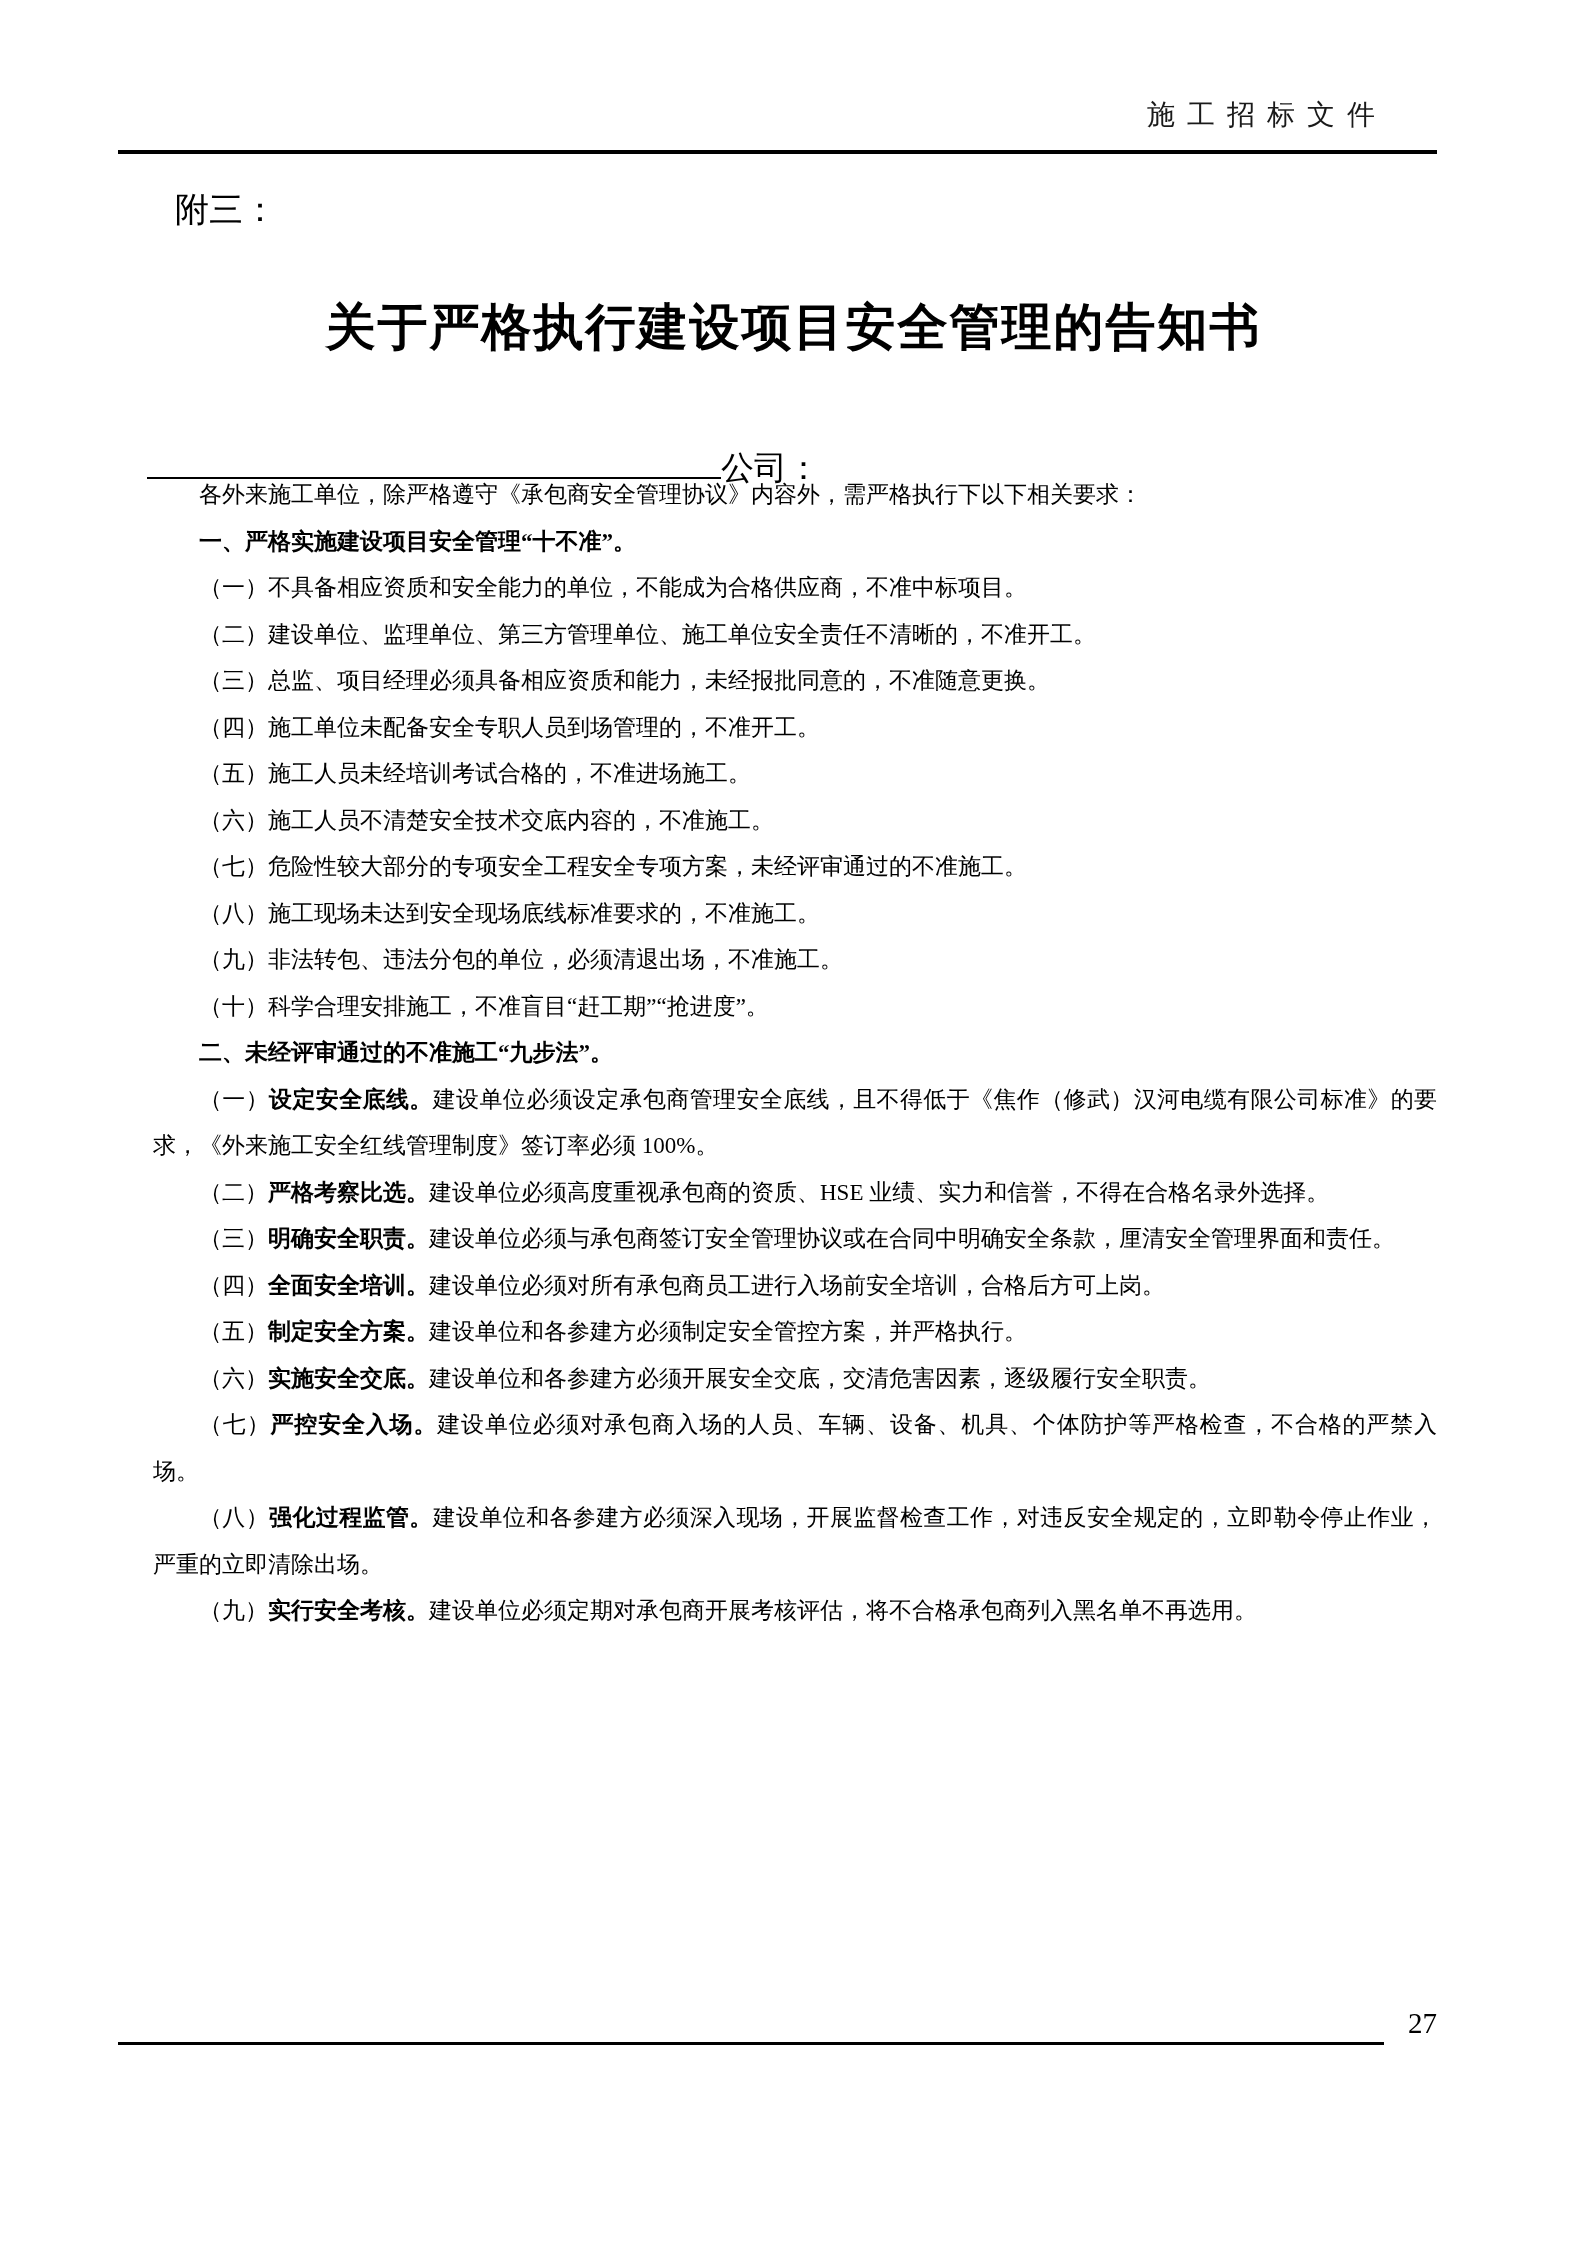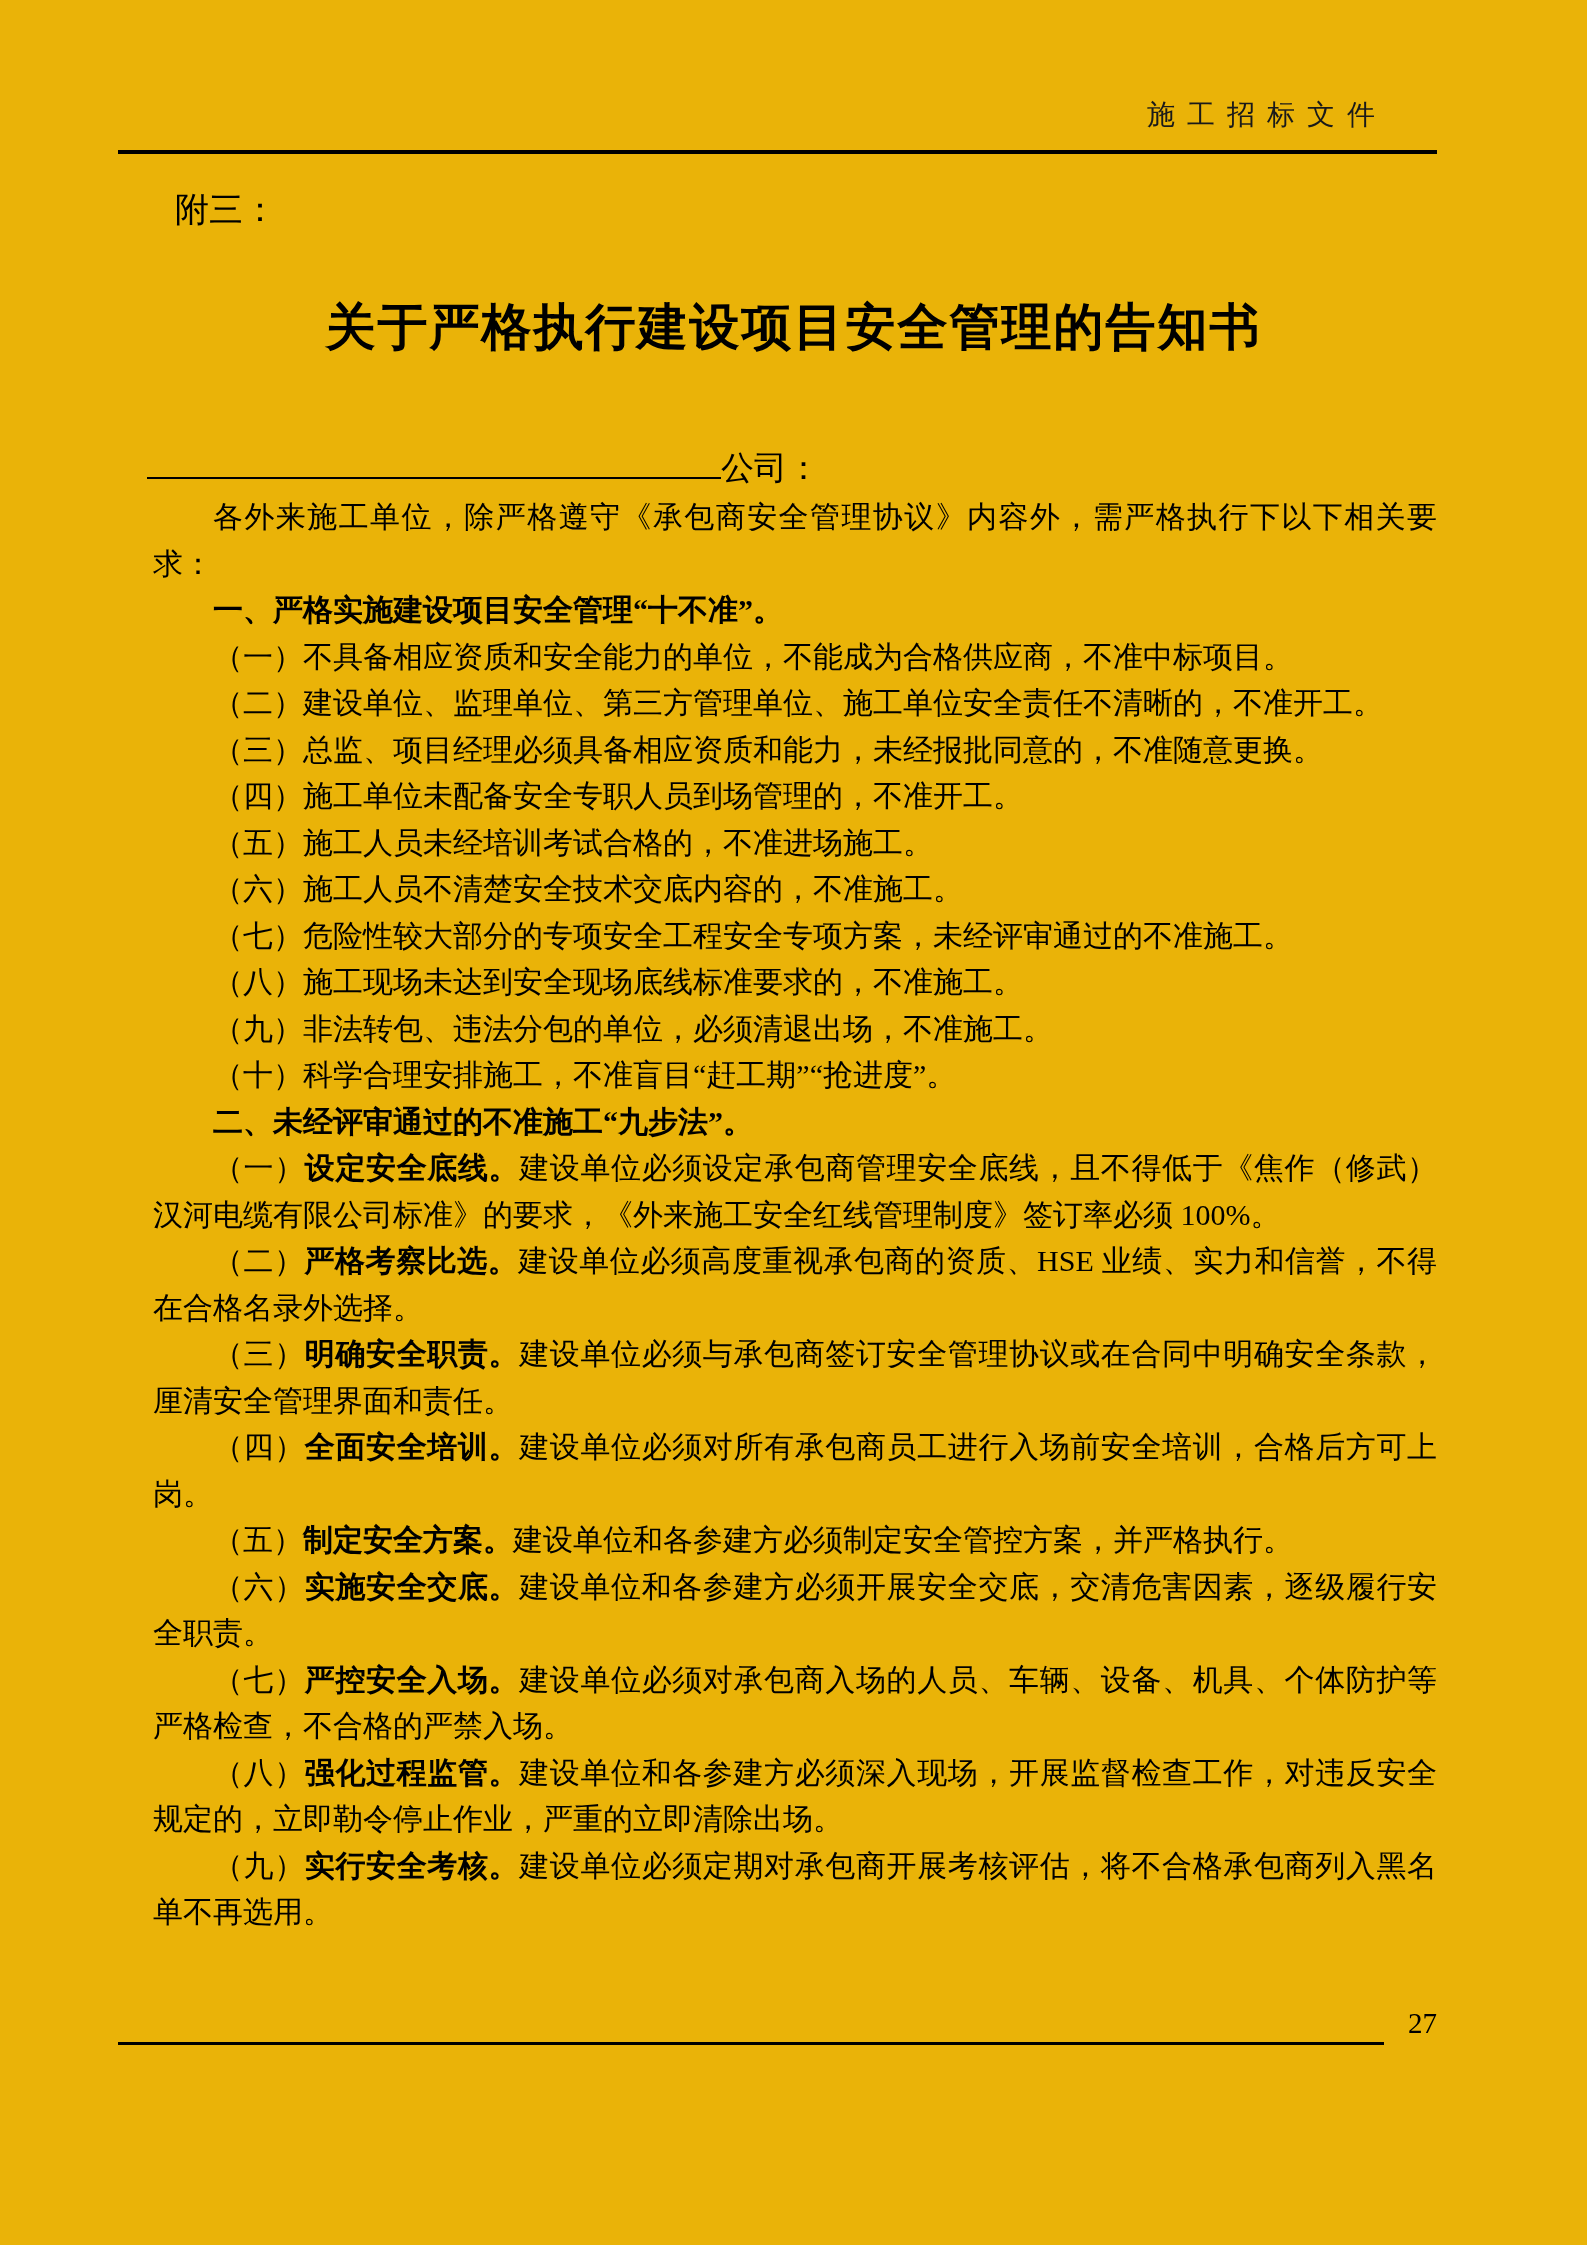--- a/index.html
+++ b/index.html
@@ -1,19 +1,19 @@
 <!DOCTYPE html>
 <html><head>
 <meta charset="utf-8">
 <style>
   html,body{margin:0;padding:0;background:#e8e8e8;}
   .page{
     position:relative;
     width:1587px;height:2245px;
-    background:#eab308;
+    background:#ffffff;
     font-family:"Liberation Serif","DejaVu Serif",serif;
     color:#000;
     overflow:hidden;
   }
   .header-text{
     position:absolute;top:95px;right:200px;
     font-size:28px;line-height:40px;
     letter-spacing:12px;
     color:#1a1a1a;
     white-space:nowrap;
@@ -39,24 +39,23 @@
   }
   .company-blank{
     display:inline-block;
     width:574px;height:40px;
     border-bottom:2.5px solid #000;
     vertical-align:baseline;
   }
   .body-text{
     position:absolute;left:153px;top:472px;
     width:1284px;
-    font-size:30px;line-height:46.5px;
+    font-size:23px;line-height:46.5px;
     text-align:justify;
     text-justify:inter-character;
-    margin-top:22px;
   }
   .body-text p{
     margin:0;padding:0;
     text-indent:2em;
   }
   .bold{font-weight:bold;}
   .lead{font-weight:bold;}
   .closing{margin-top:46.5px !important;}
   .page-num{
     position:absolute;right:150px;top:2006px;

